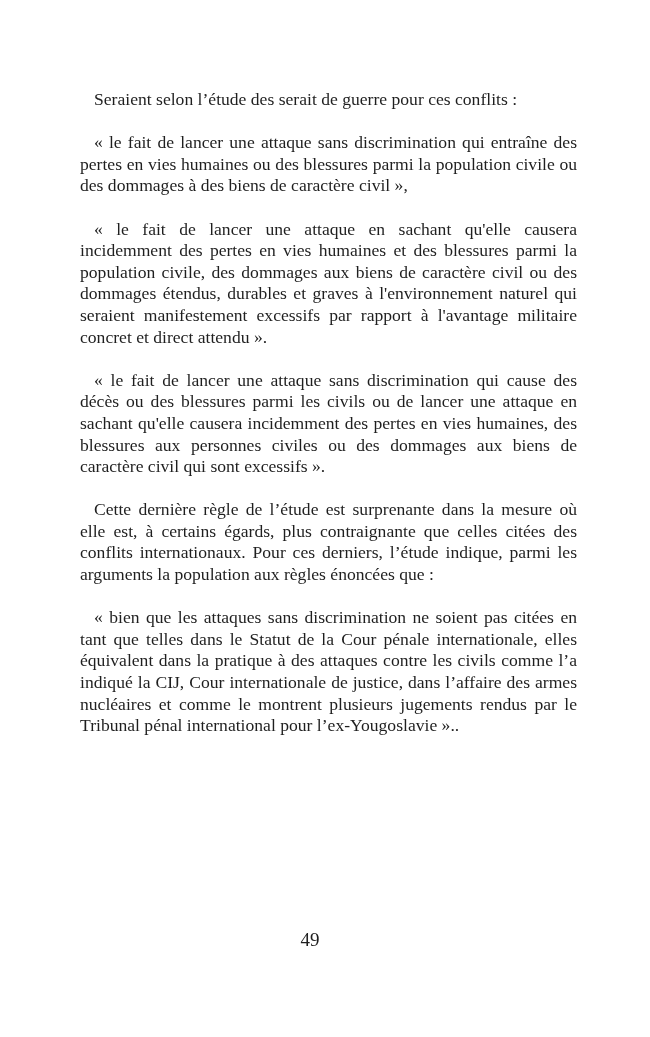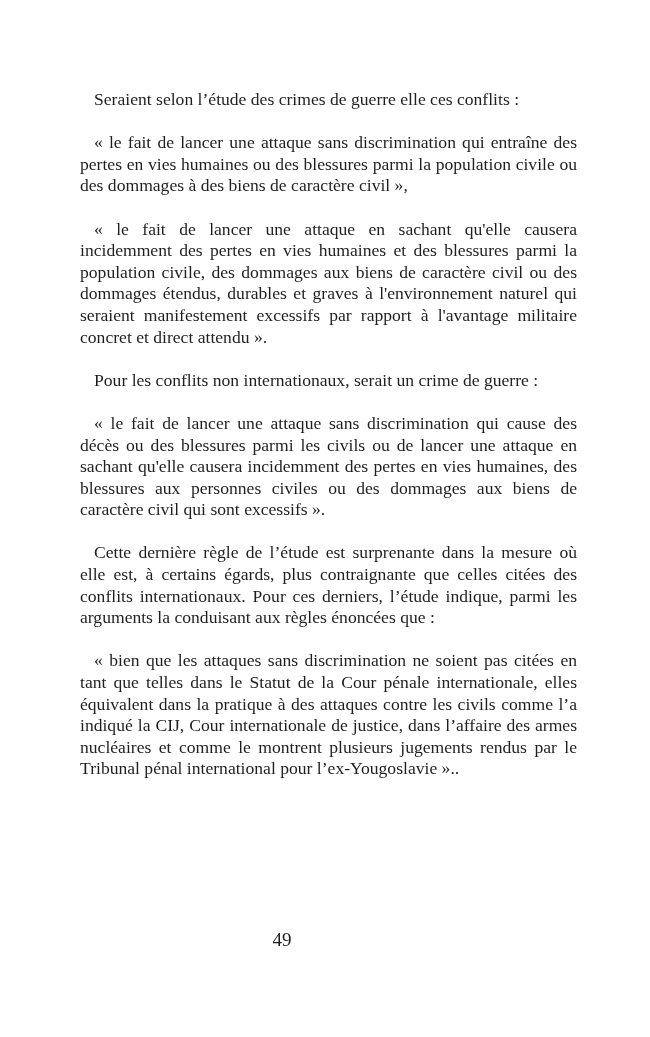--- a/index.html
+++ b/index.html
@@ -31,28 +31,28 @@
     }
     .page-number {
       position: absolute;
       left: 0;
       width: 564px;
       top: 929px;
       text-align: center;
       font-family: "Liberation Serif", "DejaVu Serif", serif;
       font-size: 19px;
       color: #1f1f1f;
+      padding-left: 28px;
     }
   </style>
 </head>
 <body>
 
 <div class="page">
-  <p class="para">Seraient selon l’étude des crimes de guerre elle ces conflits :</p>
+  <p class="para">Seraient selon l’étude des serait de guerre pour ces conflits :</p>
   <p class="para">« le fait de lancer une attaque sans discrimination qui entraîne des pertes en vies humaines ou des blessures parmi la population civile ou des dommages à des biens de caractère civil »,</p>
   <p class="para">« le fait de lancer une attaque en sachant qu'elle causera incidemment des pertes en vies humaines et des blessures parmi la population civile, des dommages aux biens de caractère civil ou des dommages étendus, durables et graves à l'environnement naturel qui seraient manifestement excessifs par rapport à l'avantage militaire concret et direct attendu ».</p>
-  <p class="para">Pour les conflits non internationaux, serait un crime de guerre :</p>
   <p class="para">« le fait de lancer une attaque sans discrimination qui cause des décès ou des blessures parmi les civils ou de lancer une attaque en sachant qu'elle causera incidemment des pertes en vies humaines, des blessures aux personnes civiles ou des dommages aux biens de caractère civil qui sont excessifs ».</p>
-  <p class="para">Cette dernière règle de l’étude est surprenante dans la mesure où elle est, à certains égards, plus contraignante que celles citées des conflits internationaux. Pour ces derniers, l’étude indique, parmi les arguments la conduisant aux règles énoncées que :</p>
+  <p class="para">Cette dernière règle de l’étude est surprenante dans la mesure où elle est, à certains égards, plus contraignante que celles citées des conflits internationaux. Pour ces derniers, l’étude indique, parmi les arguments la population aux règles énoncées que :</p>
   <p class="para">« bien que les attaques sans discrimination ne soient pas citées en tant que telles dans le Statut de la Cour pénale internationale, elles équivalent dans la pratique à des attaques contre les civils comme l’a indiqué la CIJ, Cour internationale de justice, dans l’affaire des armes nucléaires et comme le montrent plusieurs jugements rendus par le Tribunal pénal international pour l’ex-Yougoslavie »..</p>
 </div>
 
 <div class="page-number">49</div>
 
 </body></html>

